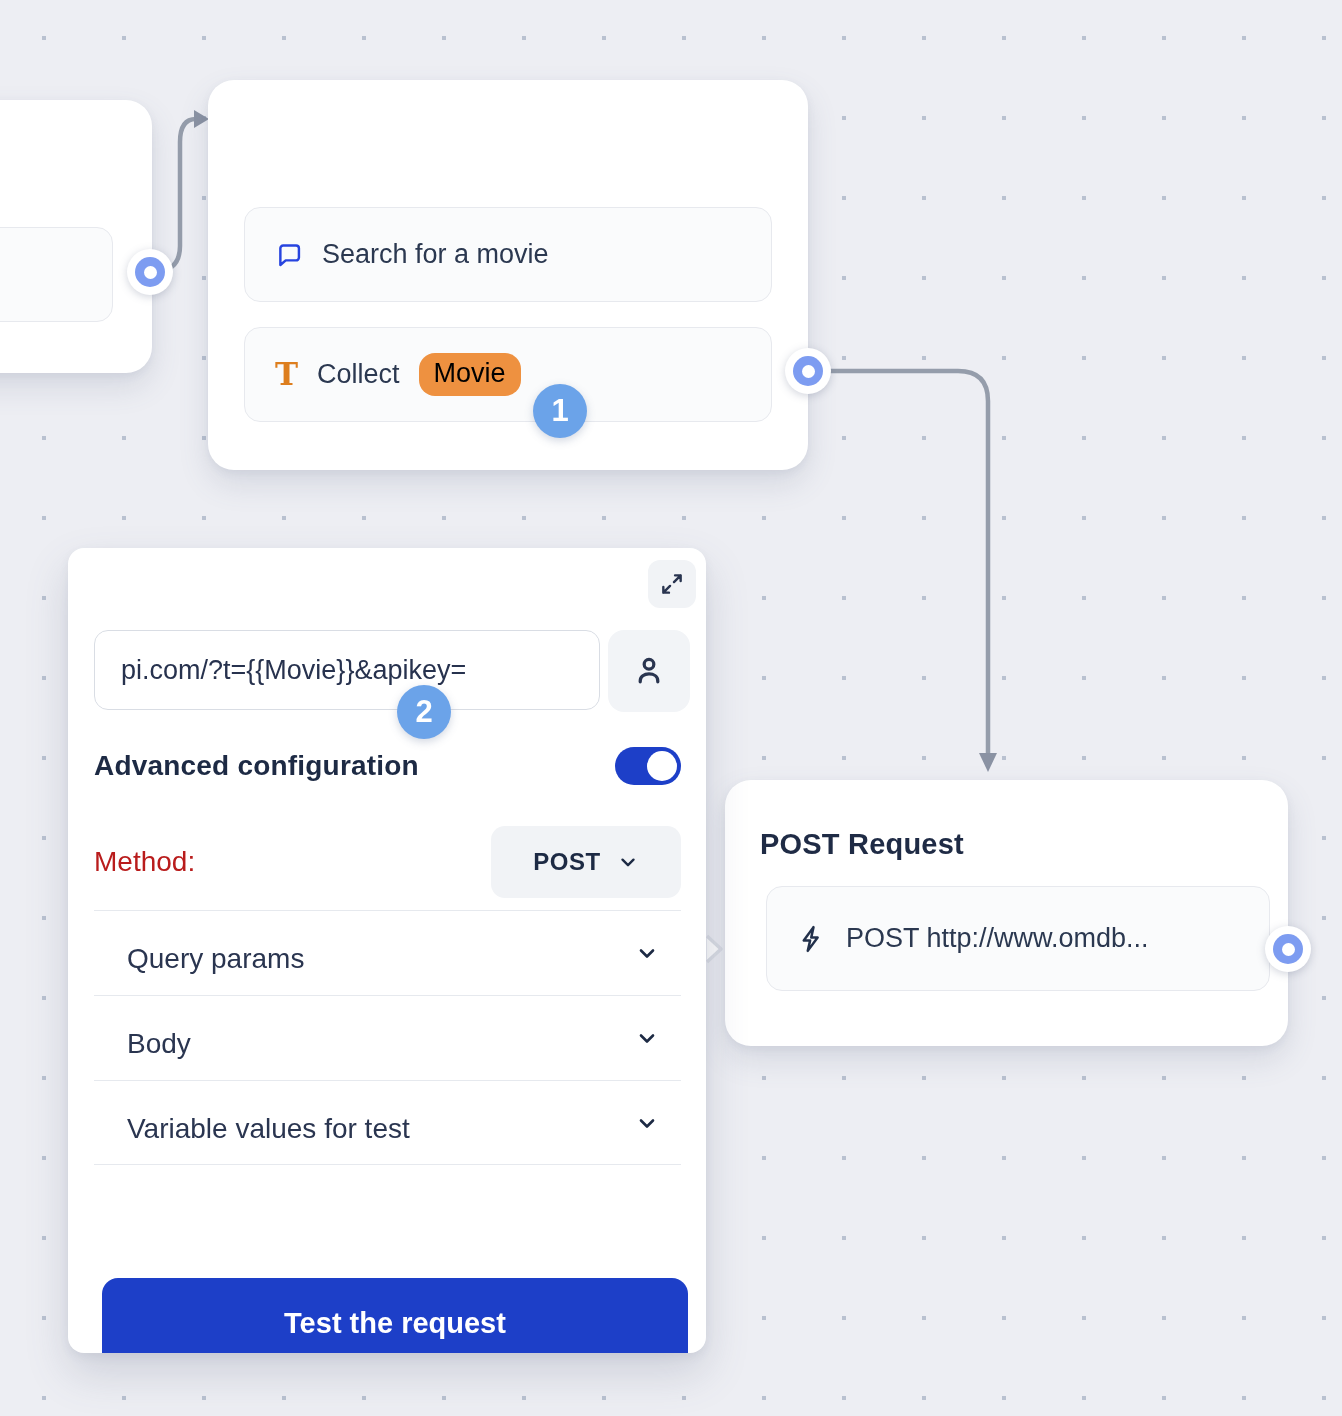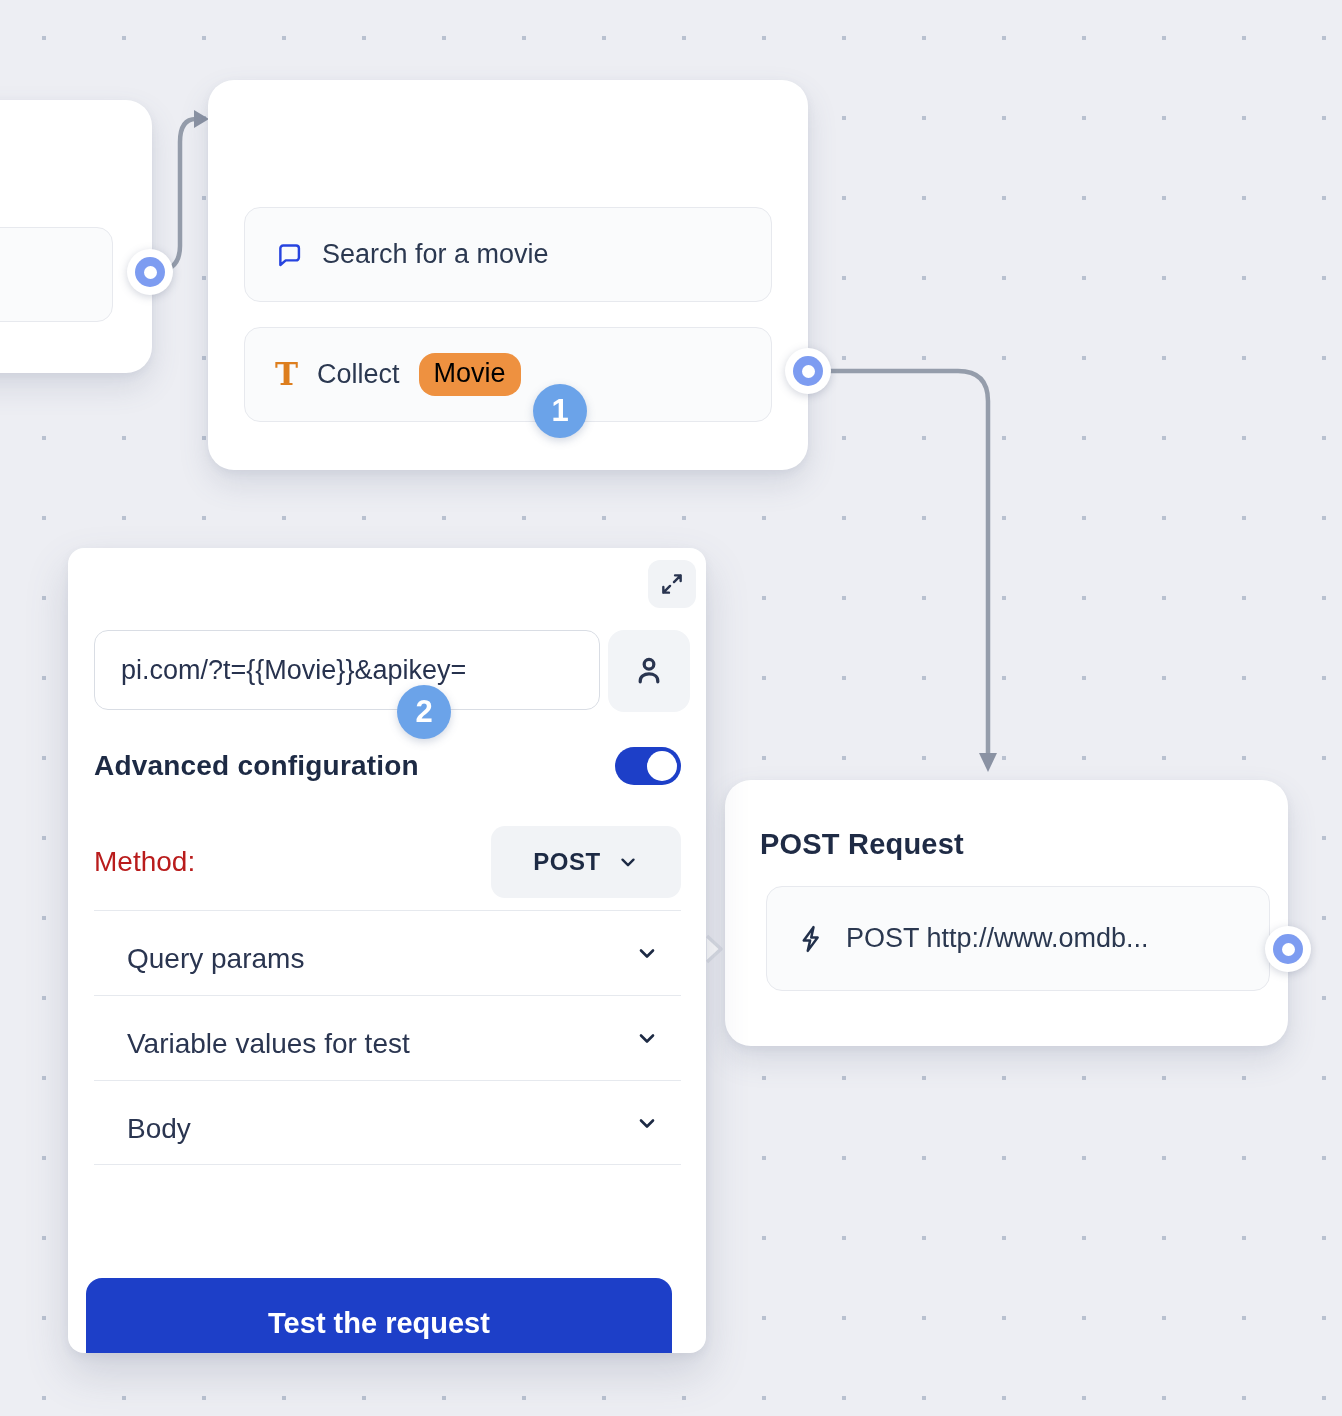--- a/index.html
+++ b/index.html
@@ -77,21 +77,21 @@
   }
   .method-value { font-size:24px; font-weight:700; color:#1d2a44; letter-spacing:.5px; }
   .sections { position:absolute; left:26px; top:362px; width:587px; }
   .section-row {
     height:85px; border-top:1.5px solid #e6e9ee; display:flex; align-items:center;
     justify-content:space-between; padding:0 22px 0 33px; cursor:pointer;
   }
   .sections .section-row:last-child { border-bottom:1.5px solid #e6e9ee; }
   .section-label { font-size:28px; color:#2a3550;margin-top:12px; }
   .test-btn {
-    position:absolute; left:18px; top:730px; width:586px; height:90px; border:none; cursor:pointer;
+    position:absolute; left:34px; top:730px; width:586px; height:90px; border:none; cursor:pointer;
     background:#1d3fc8; color:#fff; border-radius:16px 16px 0 0;
     font-family:"Liberation Sans","DejaVu Sans",sans-serif; font-size:29px; font-weight:700;
     display:flex; align-items:center; justify-content:center;
   }
 </style>
 </head>
 <body>
 
 <svg class="wires">
 
@@ -202,31 +202,31 @@
   <div class="sections">
     <div class="section-row">
       <span class="section-label">Query params</span>
       <span style="display:flex;">
         <svg width="24" height="24" viewBox="0 0 24 24" fill="none" stroke="#1d2a44" stroke-width="2.6" stroke-linecap="round" stroke-linejoin="round">
             <path d="M6 9.5 l6 6 6-6"></path>
           </svg>
       </span>
     </div>
     <div class="section-row">
+      <span class="section-label">Body</span>
+      <span style="display:flex;">
+        <svg width="24" height="24" viewBox="0 0 24 24" fill="none" stroke="#1d2a44" stroke-width="2.6" stroke-linecap="round" stroke-linejoin="round">
+            <path d="M6 9.5 l6 6 6-6"></path>
+          </svg>
+      </span>
+    </div>
+    <div class="section-row">
       <span class="section-label">Variable values for test</span>
       <span style="display:flex;">
         <svg width="24" height="24" viewBox="0 0 24 24" fill="none" stroke="#1d2a44" stroke-width="2.6" stroke-linecap="round" stroke-linejoin="round">
             <path d="M6 9.5 l6 6 6-6"></path>
           </svg>
       </span>
     </div>
-    <div class="section-row">
-      <span class="section-label">Body</span>
-      <span style="display:flex;">
-        <svg width="24" height="24" viewBox="0 0 24 24" fill="none" stroke="#1d2a44" stroke-width="2.6" stroke-linecap="round" stroke-linejoin="round">
-            <path d="M6 9.5 l6 6 6-6"></path>
-          </svg>
-      </span>
-    </div>
   </div>
 
   <button class="test-btn">Test the request</button>
 </div>
 
 </body></html>

